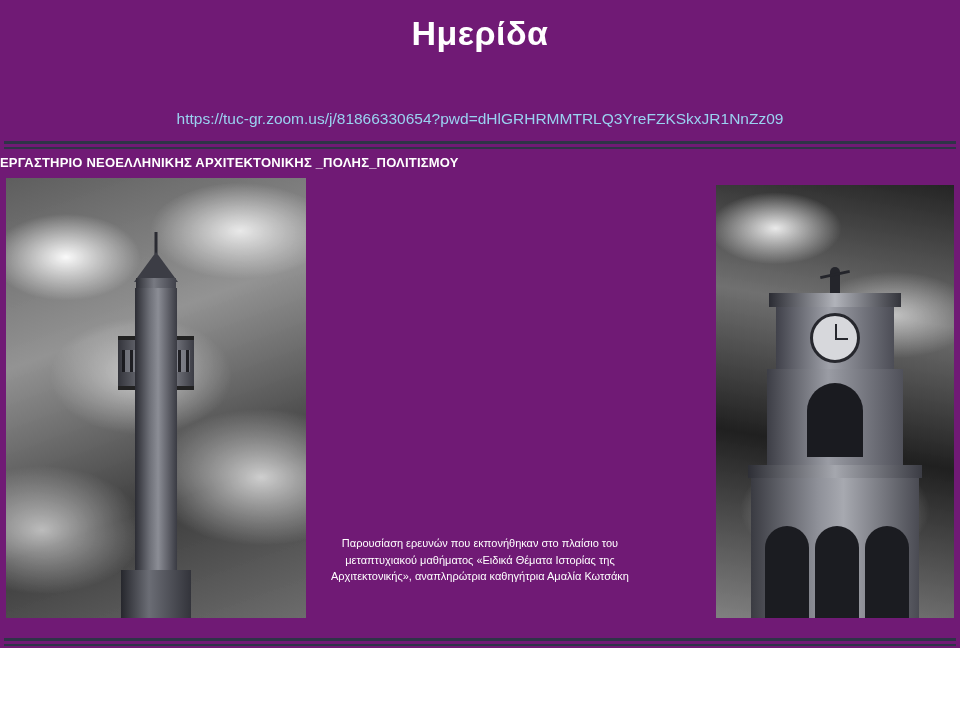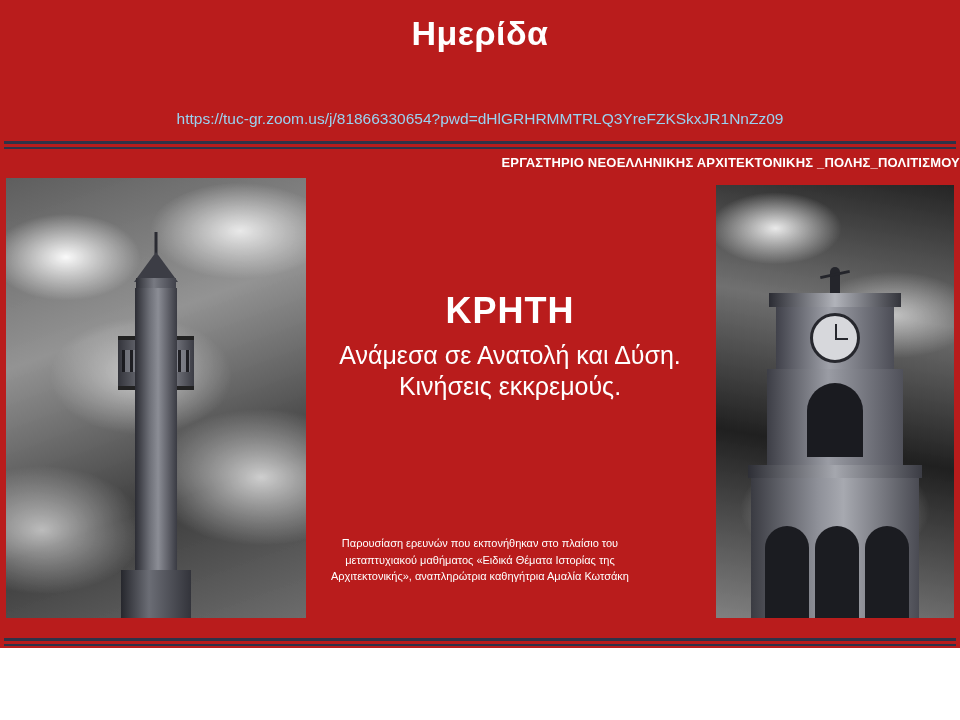--- a/index.html
+++ b/index.html
@@ -10,21 +10,21 @@
     width: 960px;
     height: 720px;
     overflow: hidden;
     font-family: "Liberation Sans", sans-serif;
     background: #ffffff;
   }
   .slide {
     position: relative;
     width: 960px;
     height: 720px;
-    background: #b91c1c;
+    background: #701a75;
     overflow: hidden;
   }
 
   
   .title {
     position: absolute;
     left: 0;
     top: 14px;
     width: 960px;
     text-align: center;
@@ -60,21 +60,21 @@
     width: 952px;
     height: 2px;
     background: #2f3348;
   }
 
   .lab-line {
     position: absolute;
     left: 0;
     top: 155px;
     width: 960px;
-    text-align: right;
+    text-align: left;
     color: #ffffff;
     font-size: 13px;
     font-weight: bold;
     letter-spacing: 0.2px;
   }
 
   
   .photo {
     position: absolute;
     overflow: hidden;
@@ -409,25 +409,20 @@
       </div>
       <div class="tw-cornice"></div>
       <div class="tw-base">
         <div class="tw-arch a1"></div>
         <div class="tw-arch a2"></div>
         <div class="tw-arch a3"></div>
       </div>
     </div>
   </div>
 
-  <div class="center-block">
-    <div class="heading">ΚΡΗΤΗ</div>
-    <div class="sub1">Ανάμεσα σε Ανατολή και Δύση.</div>
-    <div class="sub2">Κινήσεις εκκρεμούς.</div>
-  </div>
 
   <div class="blurb">
     <div>Παρουσίαση ερευνών που εκπονήθηκαν στο πλαίσιο του</div>
     <div>μεταπτυχιακού μαθήματος  «Ειδικά Θέματα Ιστορίας της</div>
     <div>Αρχιτεκτονικής», αναπληρώτρια καθηγήτρια Αμαλία Κωτσάκη</div>
   </div>
 
   <div class="rule-bottom"></div>
   <div class="rule-bottom2"></div>
 

